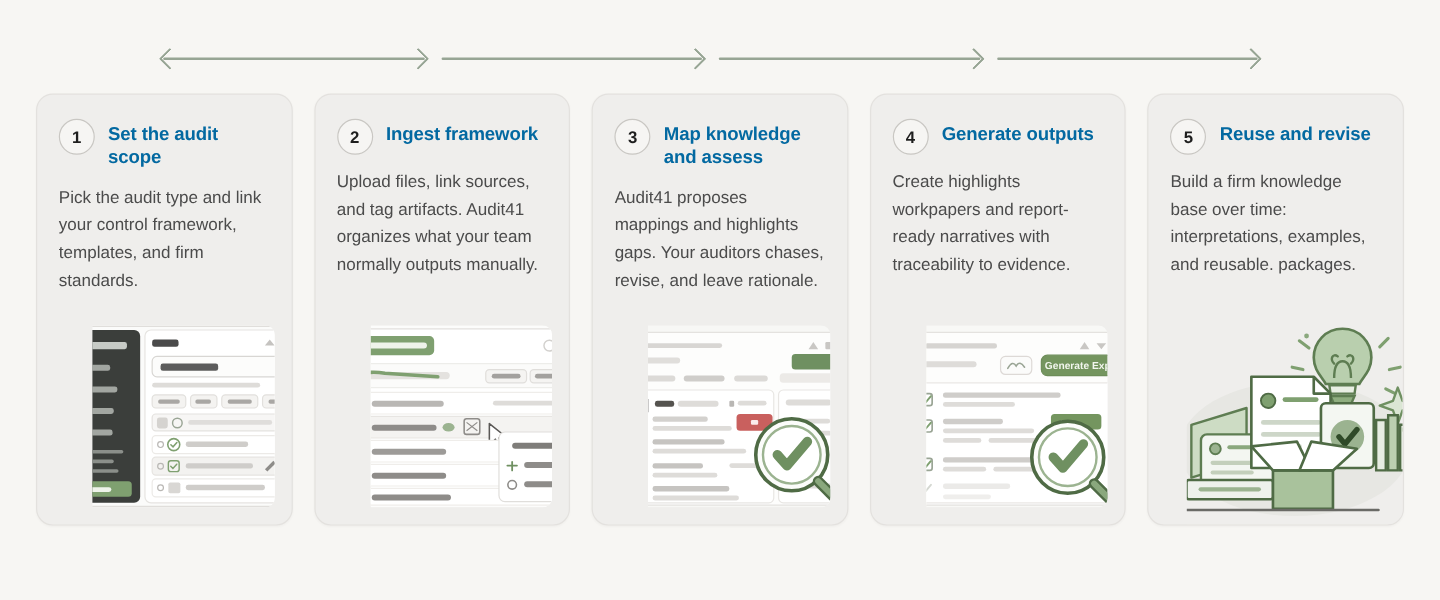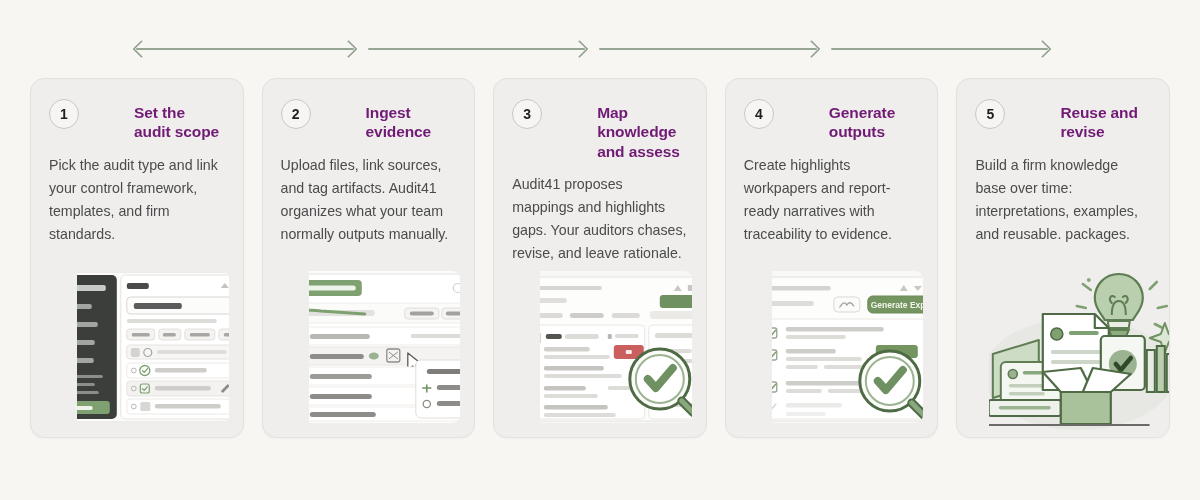--- a/index.html
+++ b/index.html
@@ -104,25 +104,24 @@
     font-size: 14px;
     font-weight: bold;
     display: flex;
     align-items: center;
     justify-content: center;
     line-height: 1;
   }
   .card-title {
     font-size: 15.5px;
     font-weight: bold;
-    color: #701a75;
+    color: #0369a1;
     line-height: 1.25;
     padding-top: 4px;
     letter-spacing: -0.1px;
-    margin-left: 44px;
   }
   .card-body {
     padding: 12px 18px 0 18px;
     font-size: 14.2px;
     line-height: 1.62;
     color: #4b4b4b;
   }
 
   
   .illo {
@@ -246,21 +245,21 @@
             <rect x="95.5" y="131" width="10" height="9" rx="1.5" fill="#d9d7d4"></rect>
             <rect x="110" y="133" width="66" height="4.5" rx="2" fill="#cfcdca"></rect>
           </g>
         </svg>
       </div>
     </div>
 
     <div class="card">
       <div class="card-head">
         <div class="badge">2</div>
-        <div class="card-title">Ingest evidence</div>
+        <div class="card-title">Ingest framework</div>
       </div>
       <div class="card-body">Upload files, link sources, and tag artifacts. Audit41 organizes what your team normally outputs manually.</div>
       <div class="illo">
         <svg viewBox="0 0 216 152" preserveAspectRatio="xMidYMid slice">
           <rect x="0" y="0" width="216" height="152" rx="7" fill="#fcfcfb"></rect>
           <rect x="3" y="3" width="210" height="146" rx="6" fill="#ffffff" stroke="#e2e0dd"></rect>
 
           <rect x="9" y="9" width="76" height="16" rx="4" fill="#7fa070"></rect>
           <circle cx="17" cy="17" r="3.6" fill="none" stroke="#f0f4ec" stroke-width="1.2"></circle>
           <rect x="25" y="14.5" width="54" height="5" rx="2.5" fill="#eef3ea"></rect>

